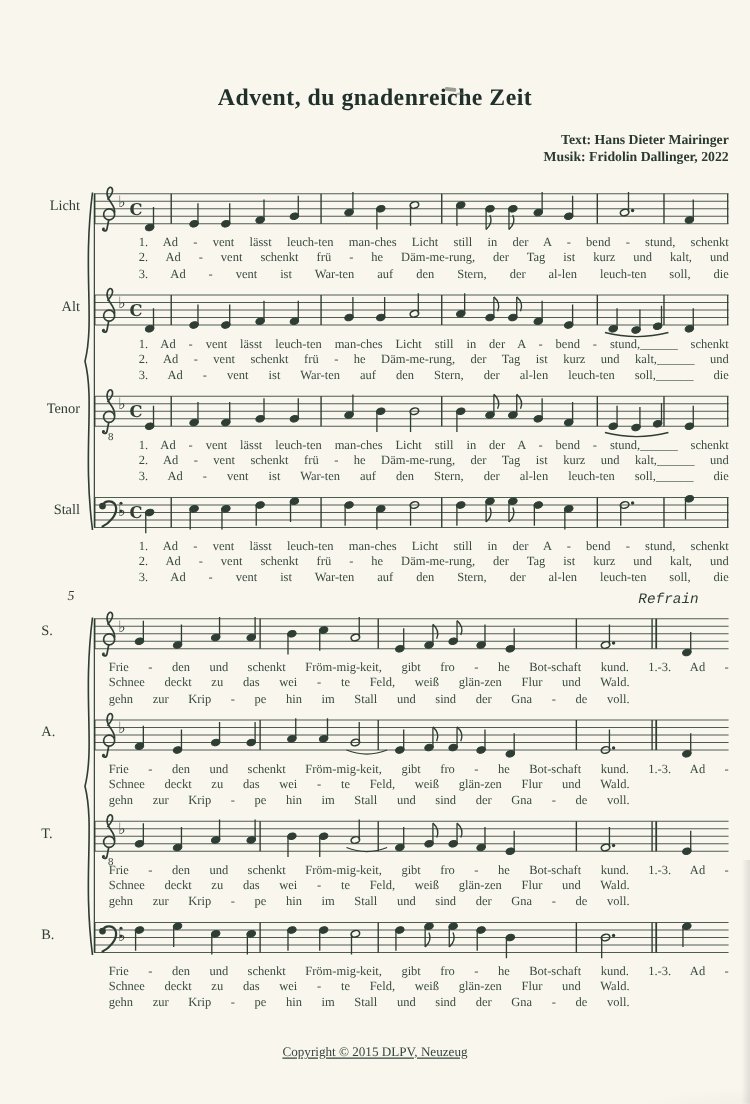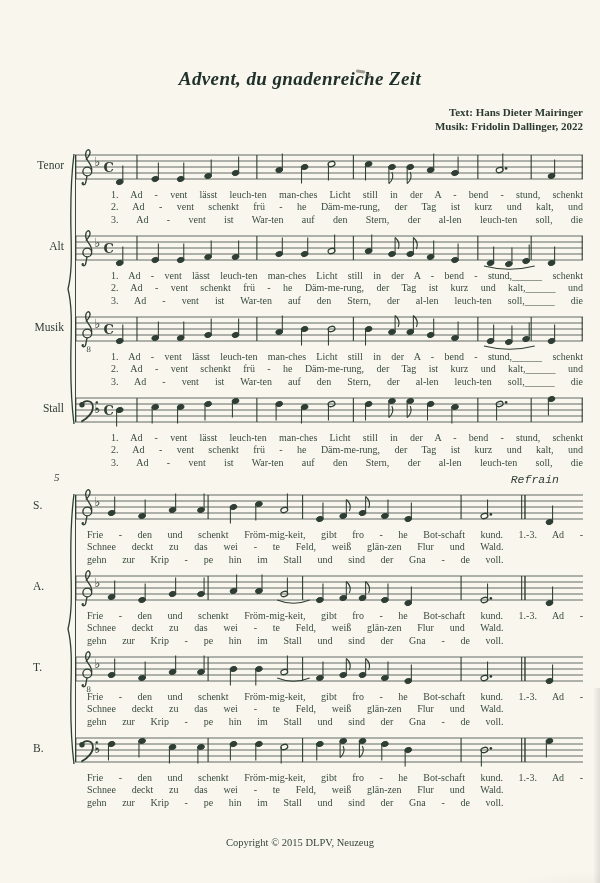--- a/index.html
+++ b/index.html
@@ -16,21 +16,21 @@
   .speck{position:absolute;background:#6b6b60;border-radius:1px;}
   .speck.s1{left:356px;top:2px;width:9px;height:3px;opacity:.65;transform:rotate(7deg);}
   .speck.s2{left:365px;top:6px;width:6px;height:2px;opacity:.45;transform:rotate(-5deg);}
   .corner-shadow{position:absolute;right:0;bottom:0;width:160px;height:80px;
     background:radial-gradient(ellipse at bottom right, rgba(115,115,108,.28), rgba(115,115,108,0) 72%);}
   .edge-shadow{position:absolute;right:0;top:620px;bottom:0;width:7px;
     background:linear-gradient(to left, rgba(110,110,104,.18), rgba(110,110,104,0));}
 
   .title{
     margin:68px 0 0 0;text-align:center;
-    font-size:19px;font-weight:bold;letter-spacing:.4px;color:#20302a;font-style:italic;
+    font-size:19px;font-weight:bold;letter-spacing:.4px;color:#20302a;
   }
   .credits{margin:16px 17px 0 0;text-align:right;font-weight:bold;font-size:11px;line-height:13.5px;color:#2b3a30;}
 
   .system{position:relative;margin-left:75px;width:508px;}
   .system.first{margin-top:13px;}
   .sys-markers{position:relative;margin-left:75px;width:508px;height:15px;margin-top:1px;}
   .measure-number{position:absolute;left:-21px;top:0;font-style:italic;font-size:11px;}
   .refrain-label{position:absolute;right:24px;top:2px;font-style:italic;font-size:11.5px;font-family:Liberation Mono, monospace;}
 
   .voice{position:relative;height:81px;}
@@ -44,21 +44,21 @@
   .sys2 .lyrics{margin-left:12px;width:496px;}
   .lyr{
     font-size:10px;line-height:12.3px;color:#384a3e;
     text-align:justify;text-align-last:justify;
     white-space:nowrap;
   }
   .lyr.short{width:84%;}
   .sysline{position:absolute;left:0;top:9px;height:267px;border-left:1.4px solid #3c4a40;}
   svg.brace{position:absolute;left:-11px;top:7px;}
 
-  .footer{margin-top:27px;text-align:center;font-size:10.5px;line-height:12.5px;color:#34443a;}
+  .footer{margin-top:27px;text-align:center;font-size:10.5px;line-height:12.5px;color:#34443a;text-decoration:underline;}
 </style>
 </head>
 <body>
 
 <div class="page">
   <div class="speck s1"></div>
   <div class="speck s2"></div>
 
   <h1 class="title">Advent, du gnadenreiche Zeit</h1>
 
@@ -67,21 +67,21 @@
     <div>Musik: Fridolin Dallinger, 2022</div>
   </div>
 
   <div id="systems">
       <div class="system first">
         <svg width="13" height="272" class="brace">
           <path d="M 10 1 C 2 63, 12 104, 4 136 C 12 168, 2 209, 10 271" fill="none" stroke="#2f3e34" stroke-width="1.3"></path>
         </svg>
         <div class="sysline"></div>
         <div class="voice">
-          <div class="vlabel">Tenor</div>
+          <div class="vlabel">Licht</div>
           <svg width="508" height="48" class="staff">
             <line x1="0" y1="9" x2="508" y2="9" stroke="#4e5c52" stroke-width="0.9"></line>
             <line x1="0" y1="15" x2="508" y2="15" stroke="#4e5c52" stroke-width="0.9"></line>
             <line x1="0" y1="21" x2="508" y2="21" stroke="#4e5c52" stroke-width="0.9"></line>
             <line x1="0" y1="27" x2="508" y2="27" stroke="#4e5c52" stroke-width="0.9"></line>
             <line x1="0" y1="33" x2="508" y2="33" stroke="#4e5c52" stroke-width="0.9"></line>
             <line x1="0.7" y1="9" x2="0.7" y2="33" stroke="#2f3e34" stroke-width="1.3"></line>
             <g fill="none" stroke="#2f3e34" stroke-width="1.35">
               <circle cx="12.3" cy="25.5" r="4.4"></circle>
               <path d="M 16.6 24.4 C 17.8 17.5 9.8 14.8 10.7 7.6 C 11.1 4.0 13.9 2.4 14.9 5.3 C 15.9 8.2 12.8 11.6 10.9 13.6"></path>
@@ -261,21 +261,21 @@
             </g>
             <path d="M 408.94 39 Q 434.34000000000003 45.5 459.74 39" fill="none" stroke="#2f3e34" stroke-width="1.05"></path>
           </svg>
           <div class="lyrics">
             <div class="lyr">1. Ad - vent lässt leuch-ten man-ches Licht still in der A - bend - stund,______ schenkt</div>
             <div class="lyr">2. Ad - vent schenkt frü - he Däm-me-rung, der Tag ist kurz und kalt,______ und</div>
             <div class="lyr">3. Ad - vent ist War-ten auf den Stern, der al-len leuch-ten soll,______ die</div>
           </div>
         </div>
         <div class="voice">
-          <div class="vlabel">Musik</div>
+          <div class="vlabel">Tenor</div>
           <svg width="508" height="48" class="staff">
             <line x1="0" y1="9" x2="508" y2="9" stroke="#4e5c52" stroke-width="0.9"></line>
             <line x1="0" y1="15" x2="508" y2="15" stroke="#4e5c52" stroke-width="0.9"></line>
             <line x1="0" y1="21" x2="508" y2="21" stroke="#4e5c52" stroke-width="0.9"></line>
             <line x1="0" y1="27" x2="508" y2="27" stroke="#4e5c52" stroke-width="0.9"></line>
             <line x1="0" y1="33" x2="508" y2="33" stroke="#4e5c52" stroke-width="0.9"></line>
             <line x1="0.7" y1="9" x2="0.7" y2="33" stroke="#2f3e34" stroke-width="1.3"></line>
             <g fill="none" stroke="#2f3e34" stroke-width="1.35">
               <circle cx="12.3" cy="25.5" r="4.4"></circle>
               <path d="M 16.6 24.4 C 17.8 17.5 9.8 14.8 10.7 7.6 C 11.1 4.0 13.9 2.4 14.9 5.3 C 15.9 8.2 12.8 11.6 10.9 13.6"></path>

